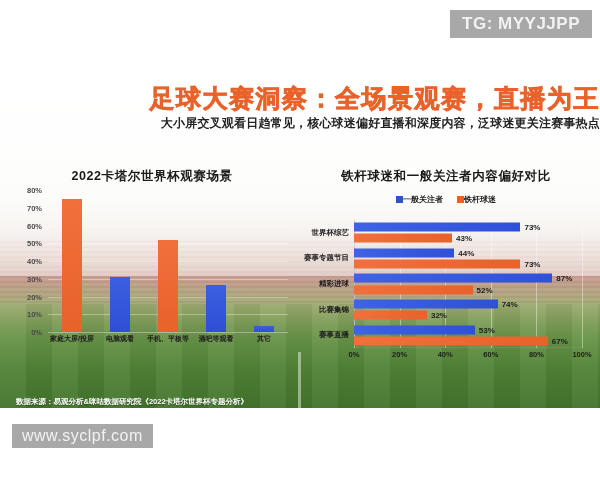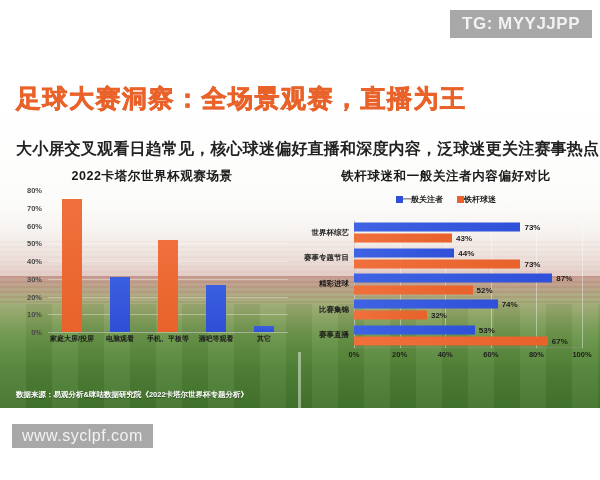--- a/index.html
+++ b/index.html
@@ -66,30 +66,30 @@
     position:absolute; left:49.6%; bottom:0; width:3px; height:16%;
     background: rgba(255,255,255,0.45); filter: blur(.4px);
   }
   
   #bg-haze {
     position:absolute; left:0; right:0; top:0; height:62%;
     background: linear-gradient(180deg, rgba(255,255,255,.92), rgba(255,255,255,.45));
   }
 
   
-  #headline-block { position: absolute; left: 16px; right: 0; top: 22px; text-align: left; }
+  #headline-block { position: absolute; left: 16px; right: 0; top: 22px; text-align: right; }
   #main-title {
     font-size: 25px; font-weight: 700; color: #e8622a;
     letter-spacing: 1.5px;
     -webkit-text-stroke: 0.7px #e8622a;
     text-shadow: 0 1px 0 rgba(255,255,255,.6);
     white-space: nowrap;
   }
   #sub-title {
-    margin-top: 24px; font-size: 16px; font-weight: 700; color: #222;
+    margin-top: 0; font-size: 12px; font-weight: 700; color: #222;
     letter-spacing: .2px; white-space: nowrap;
   }
 
   
   #charts { position: absolute; left: 0; top: 108px; width: 600px; height: 208px; }
 
   .chart-title {
     font-size: 12.5px; font-weight: 700; color: #1a1a1a;
     text-align: center; letter-spacing: .6px; white-space: nowrap;
   }
@@ -172,21 +172,21 @@
     font-size: 8px; font-weight: 700; color: #1d1d1d; white-space: nowrap;
   }
   #right-xlabels { position: absolute; left: 54px; right: 10px; top: 130px; height: 14px; }
   .xtick {
     position: absolute; top: 0; transform: translateX(-50%);
     font-size: 7.5px; font-weight: 700; color: #1d1d1d; white-space: nowrap;
   }
 
   
   #source-note {
-    position: absolute; left: 16px; bottom: 8px;
+    position: absolute; left: 16px; bottom: 1px;
     font-size: 7.5px; color: #ffffff; font-weight: 600;
     text-shadow: 0 1px 1px rgba(0,0,0,.35); white-space: nowrap;
   }
 </style>
 </head>
 <body>
 
 <div id="root">
 
   <div class="wm" id="wm-top">

